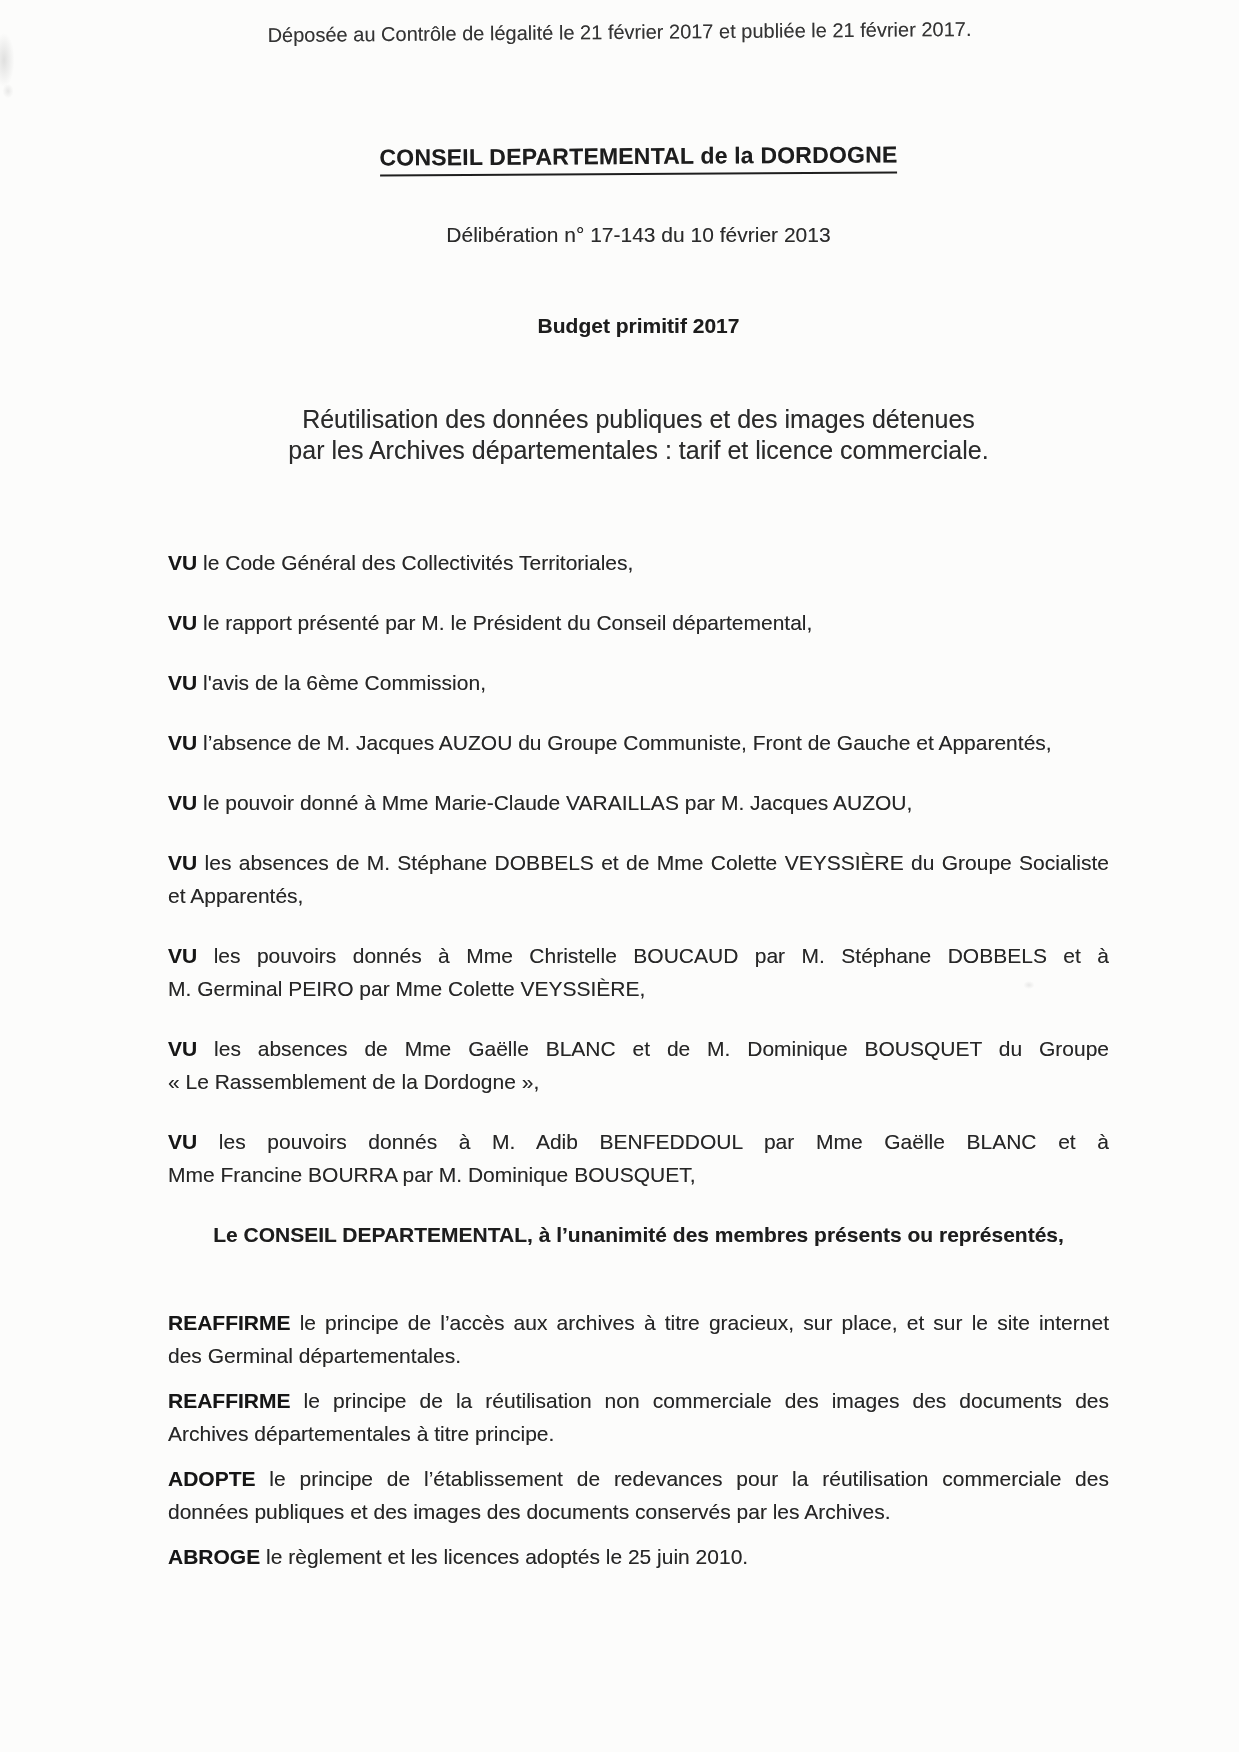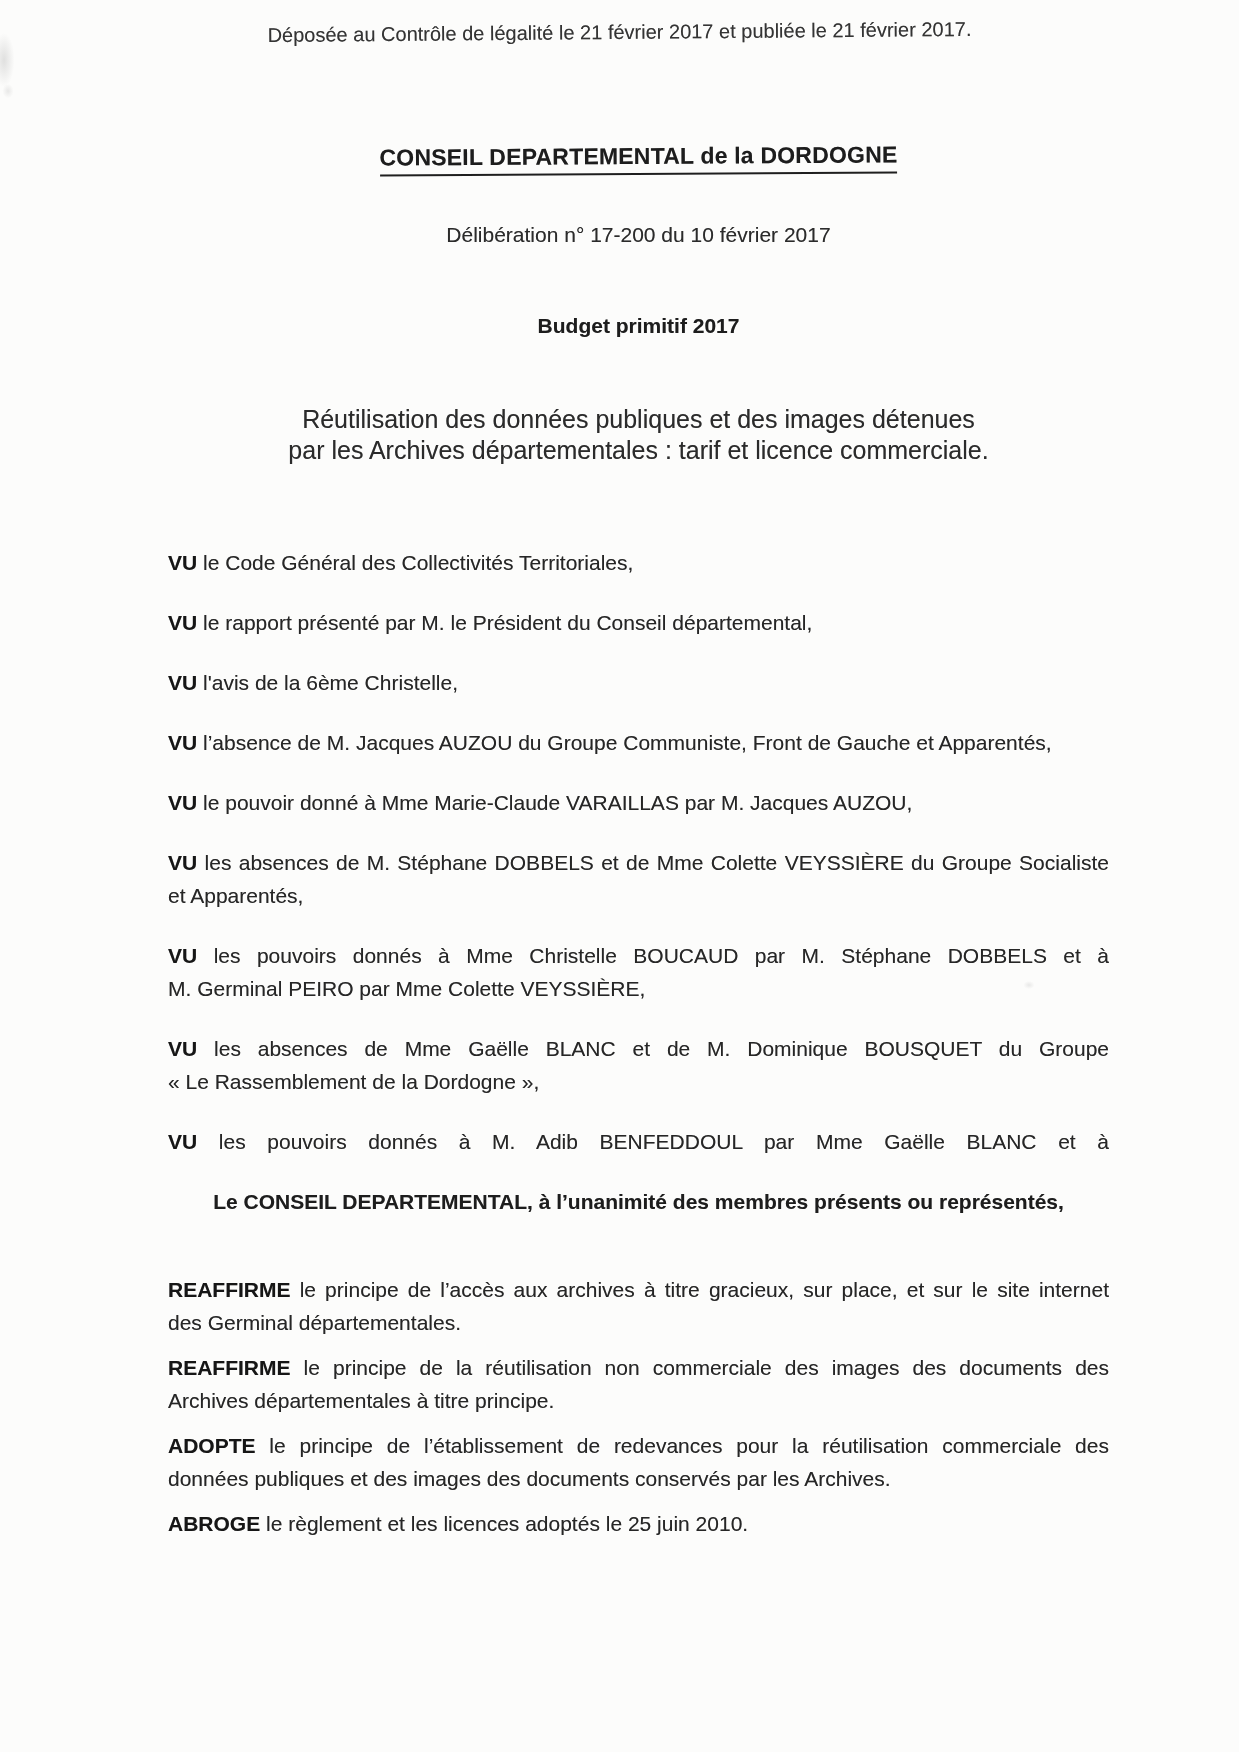--- a/index.html
+++ b/index.html
@@ -77,41 +77,41 @@
   <div class="artifact a1"></div>
   <div class="artifact a2"></div>
   <div class="artifact a3"></div>
 
   <div class="header-note">Déposée au Contrôle de légalité le 21 février 2017 et publiée le 21 février 2017.</div>
 
   <div class="title-wrap">
     <span class="title">CONSEIL DEPARTEMENTAL de la DORDOGNE</span>
   </div>
 
-  <div class="subtitle">Délibération n° 17-200 du 10 février 2017</div>
+  <div class="subtitle">Délibération n° 17-143 du 10 février 2013</div>
 
   <div class="doc-type">Budget primitif 2017</div>
 
   <div class="subject">
     <div>Réutilisation des données publiques et des images détenues</div>
     <div>par les Archives départementales : tarif et licence commerciale.</div>
   </div>
 
   <div class="body-text">
 
     <div class="para">
       <div class="line"><b class="lead">VU</b> <span>le Code Général des Collectivités Territoriales,</span></div>
     </div>
 
     <div class="para">
       <div class="line"><b class="lead">VU</b> <span>le rapport présenté par M. le Président du Conseil départemental,</span></div>
     </div>
 
     <div class="para">
-      <div class="line"><b class="lead">VU</b> <span>l'avis de la 6ème Christelle,</span></div>
+      <div class="line"><b class="lead">VU</b> <span>l'avis de la 6ème Commission,</span></div>
     </div>
 
     <div class="para">
       <div class="line"><b class="lead">VU</b> <span>l’absence de M. Jacques AUZOU du Groupe Communiste, Front de Gauche et Apparentés,</span></div>
     </div>
 
     <div class="para">
       <div class="line"><b class="lead">VU</b> <span>le pouvoir donné à Mme Marie-Claude VARAILLAS par M. Jacques AUZOU,</span></div>
     </div>
 
@@ -125,20 +125,21 @@
       <div class="line"><span>M. Germinal PEIRO par Mme Colette VEYSSIÈRE,</span></div>
     </div>
 
     <div class="para">
       <div class="line stretch"><b class="lead">VU</b> <span>les absences de Mme Gaëlle BLANC et de M. Dominique BOUSQUET du Groupe</span></div>
       <div class="line"><span>« Le Rassemblement de la Dordogne »,</span></div>
     </div>
 
     <div class="para">
       <div class="line stretch"><b class="lead">VU</b> <span>les pouvoirs donnés à M. Adib BENFEDDOUL par Mme Gaëlle BLANC et à</span></div>
+      <div class="line"><span>Mme Francine BOURRA par M. Dominique BOUSQUET,</span></div>
     </div>
 
     <div class="resolution">Le CONSEIL DEPARTEMENTAL, à l’unanimité des membres présents ou représentés,</div>
 
     <div class="para decision">
       <div class="line stretch"><b class="lead">REAFFIRME</b> <span>le principe de l’accès aux archives à titre gracieux, sur place, et sur le site internet</span></div>
       <div class="line"><span>des Germinal départementales.</span></div>
     </div>
 
     <div class="para decision">

